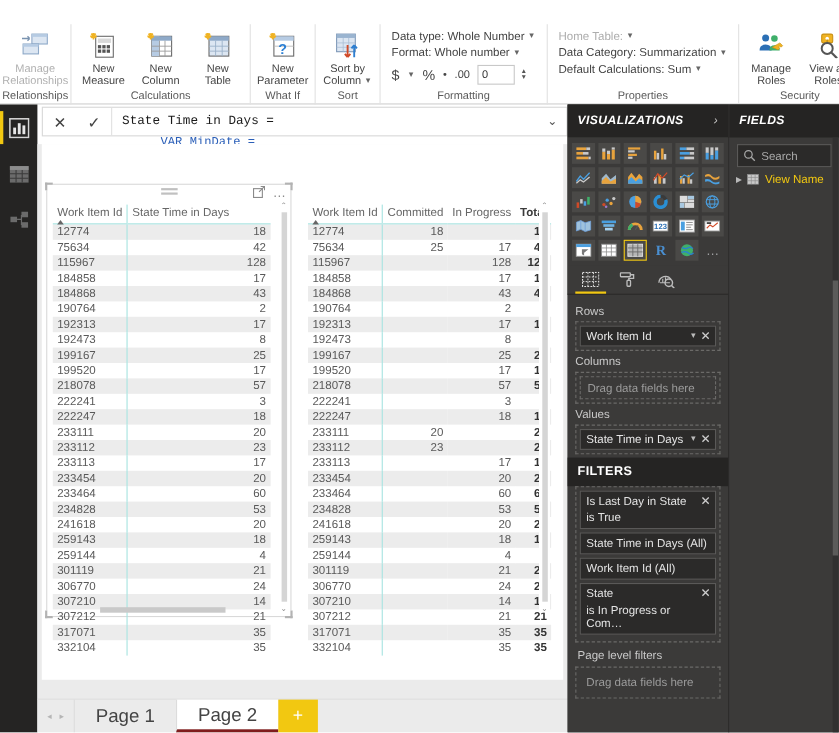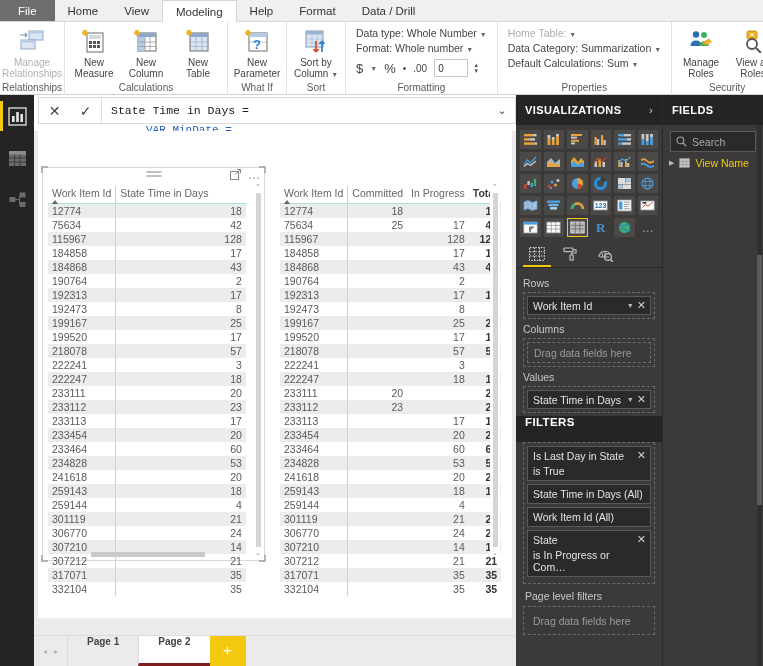--- a/index.html
+++ b/index.html
@@ -162,41 +162,41 @@
   .hscroll .thumb { height: 5px; background: #c9c9c9; width: 55%; margin: 0 auto; }
 
   
   .pagebar {
     position: absolute; left: 34px; top: 635px; width: 482px; height: 31px;
     background: #ebebeb; border-top: 1px solid #dcdcdc;
     display: flex; align-items: stretch;
   }
   .pg-arrows { display: flex; align-items: center; gap: 7px; padding: 0 9px; color: #b5b5b5; font-size: 8px; }
   .pgtab {
-    display: flex; align-items: flex-start; justify-content: center; padding: 0 19px;
-    font-size: 10px; color: #444; cursor: default; border-left: 1px solid #dcdcdc; font-weight: bold;
+    display: flex; align-items: center; justify-content: center; padding: 0 19px;
+    font-size: 17px; color: #444; cursor: default; border-left: 1px solid #dcdcdc;
   }
   .pgtab.active { background: #fff; border-bottom: 3px solid #7f1d1d; }
   .pgadd {
     width: 36px; display: flex; align-items: center; justify-content: center;
     background: #f2c811; color: #fff; font-size: 16px; cursor: default;
   }
 
   
   .rightpane {
     position: absolute; top: 95px; left: 516px; width: 247px; height: 571px;
     background: #3b3a39; display: flex;
   }
   .vizcol { width: 147px; height: 571px; background: #3b3a39; position: relative; border-right: 1px solid #2b2a29; }
   .fieldcol { width: 100px; height: 571px; background: #3b3a39; position: relative; }
 
   .panehdr {
     background: #252423; color: #fff; font-size: 11px; font-weight: bold;
     letter-spacing: .4px; height: 30px; display: flex; align-items: center;
-    padding: 0 9px; justify-content: space-between;
+    padding: 0 9px; justify-content: space-between; font-style: italic;
   }
   .panehdr .chev { color: #d0d0d0; font-size: 11px; font-weight: normal; }
 
   .vizgrid {
     padding: 5px 4px 4px 4px; display: grid;
     grid-template-columns: repeat(6, 1fr); gap: 3px;
     background: #3b3a39;
   }
   .vcell {
     height: 19px; display: flex; align-items: center; justify-content: center;
@@ -230,21 +230,21 @@
   .chip .nm { flex: 1; white-space: nowrap; overflow: hidden; }
   .chip .cv { font-size: 7px; color: #bbb; }
   .chip .x { font-size: 11px; color: #cfcfcf; }
   .dropzone {
     border: 1px dashed #6b6a68; color: #9b9b9b; font-size: 10.5px;
     height: 21px; display: flex; align-items: center; padding-left: 6px; cursor: default;
   }
 
   .filthdr {
     background: #252423; color: #fff; font-size: 11.5px; font-weight: bold;
-    letter-spacing: .4px; height: 26px; display: flex; padding: 0 9px;
+    letter-spacing: .4px; height: 26px; display: flex; align-items: center; padding: 0 9px;
   }
   .filtsec { color: #c8c8c8; font-size: 10.5px; padding: 6px 9px 4px 9px; }
   .filtwrap { border: 1px dashed #6b6a68; margin: 0 7px; padding: 3px; }
   .filtcard {
     background: #2b2a29; border: 1px solid #5a5958; color: #e3e3e3; font-size: 10.5px;
     padding: 3px 5px; margin-bottom: 3px; position: relative; cursor: default;
   }
   .filtcard .l2 { margin-top: 3px; }
   .filtcard .x { position: absolute; right: 4px; top: 2px; font-size: 11px; color: #cfcfcf; }
 
@@ -264,44 +264,20 @@
   }
   .panescroll i { display: block; background: #5c5b5a; width: 5px; height: 250px; margin-top: 130px; }
 
   svg { display: block; }
 </style>
 </head>
 <body>
 
 <div id="app">
 
-  <div class="tabbar">
-    <div class="tab file">
-        <span>File</span>
-      </div>
-    <div class="tab">
-        <span>Home</span>
-      </div>
-    <div class="tab">
-        <span>View</span>
-      </div>
-    <div class="tab active">
-        <span>Modeling</span>
-      </div>
-    <div class="tab">
-        <span>Help</span>
-      </div>
-    <div class="tab">
-        <span>Format</span>
-      </div>
-    <div class="tab">
-        <span>Data / Drill</span>
-      </div>
-    <div class="tabspacer"></div>
-  </div>
 
   <div class="ribbon">
 
     <div class="rgroup">
       <div class="gitems">
         <div class="rbtn dim wide">
           <div class="ico">
             <svg width="28" height="24" viewBox="0 0 28 24">
               <rect x="11" y="2" width="14" height="9" fill="#dce6f2" stroke="#8ea9c8"></rect>
               <rect x="11" y="2" width="14" height="2.5" fill="#b6cbe3"></rect>

